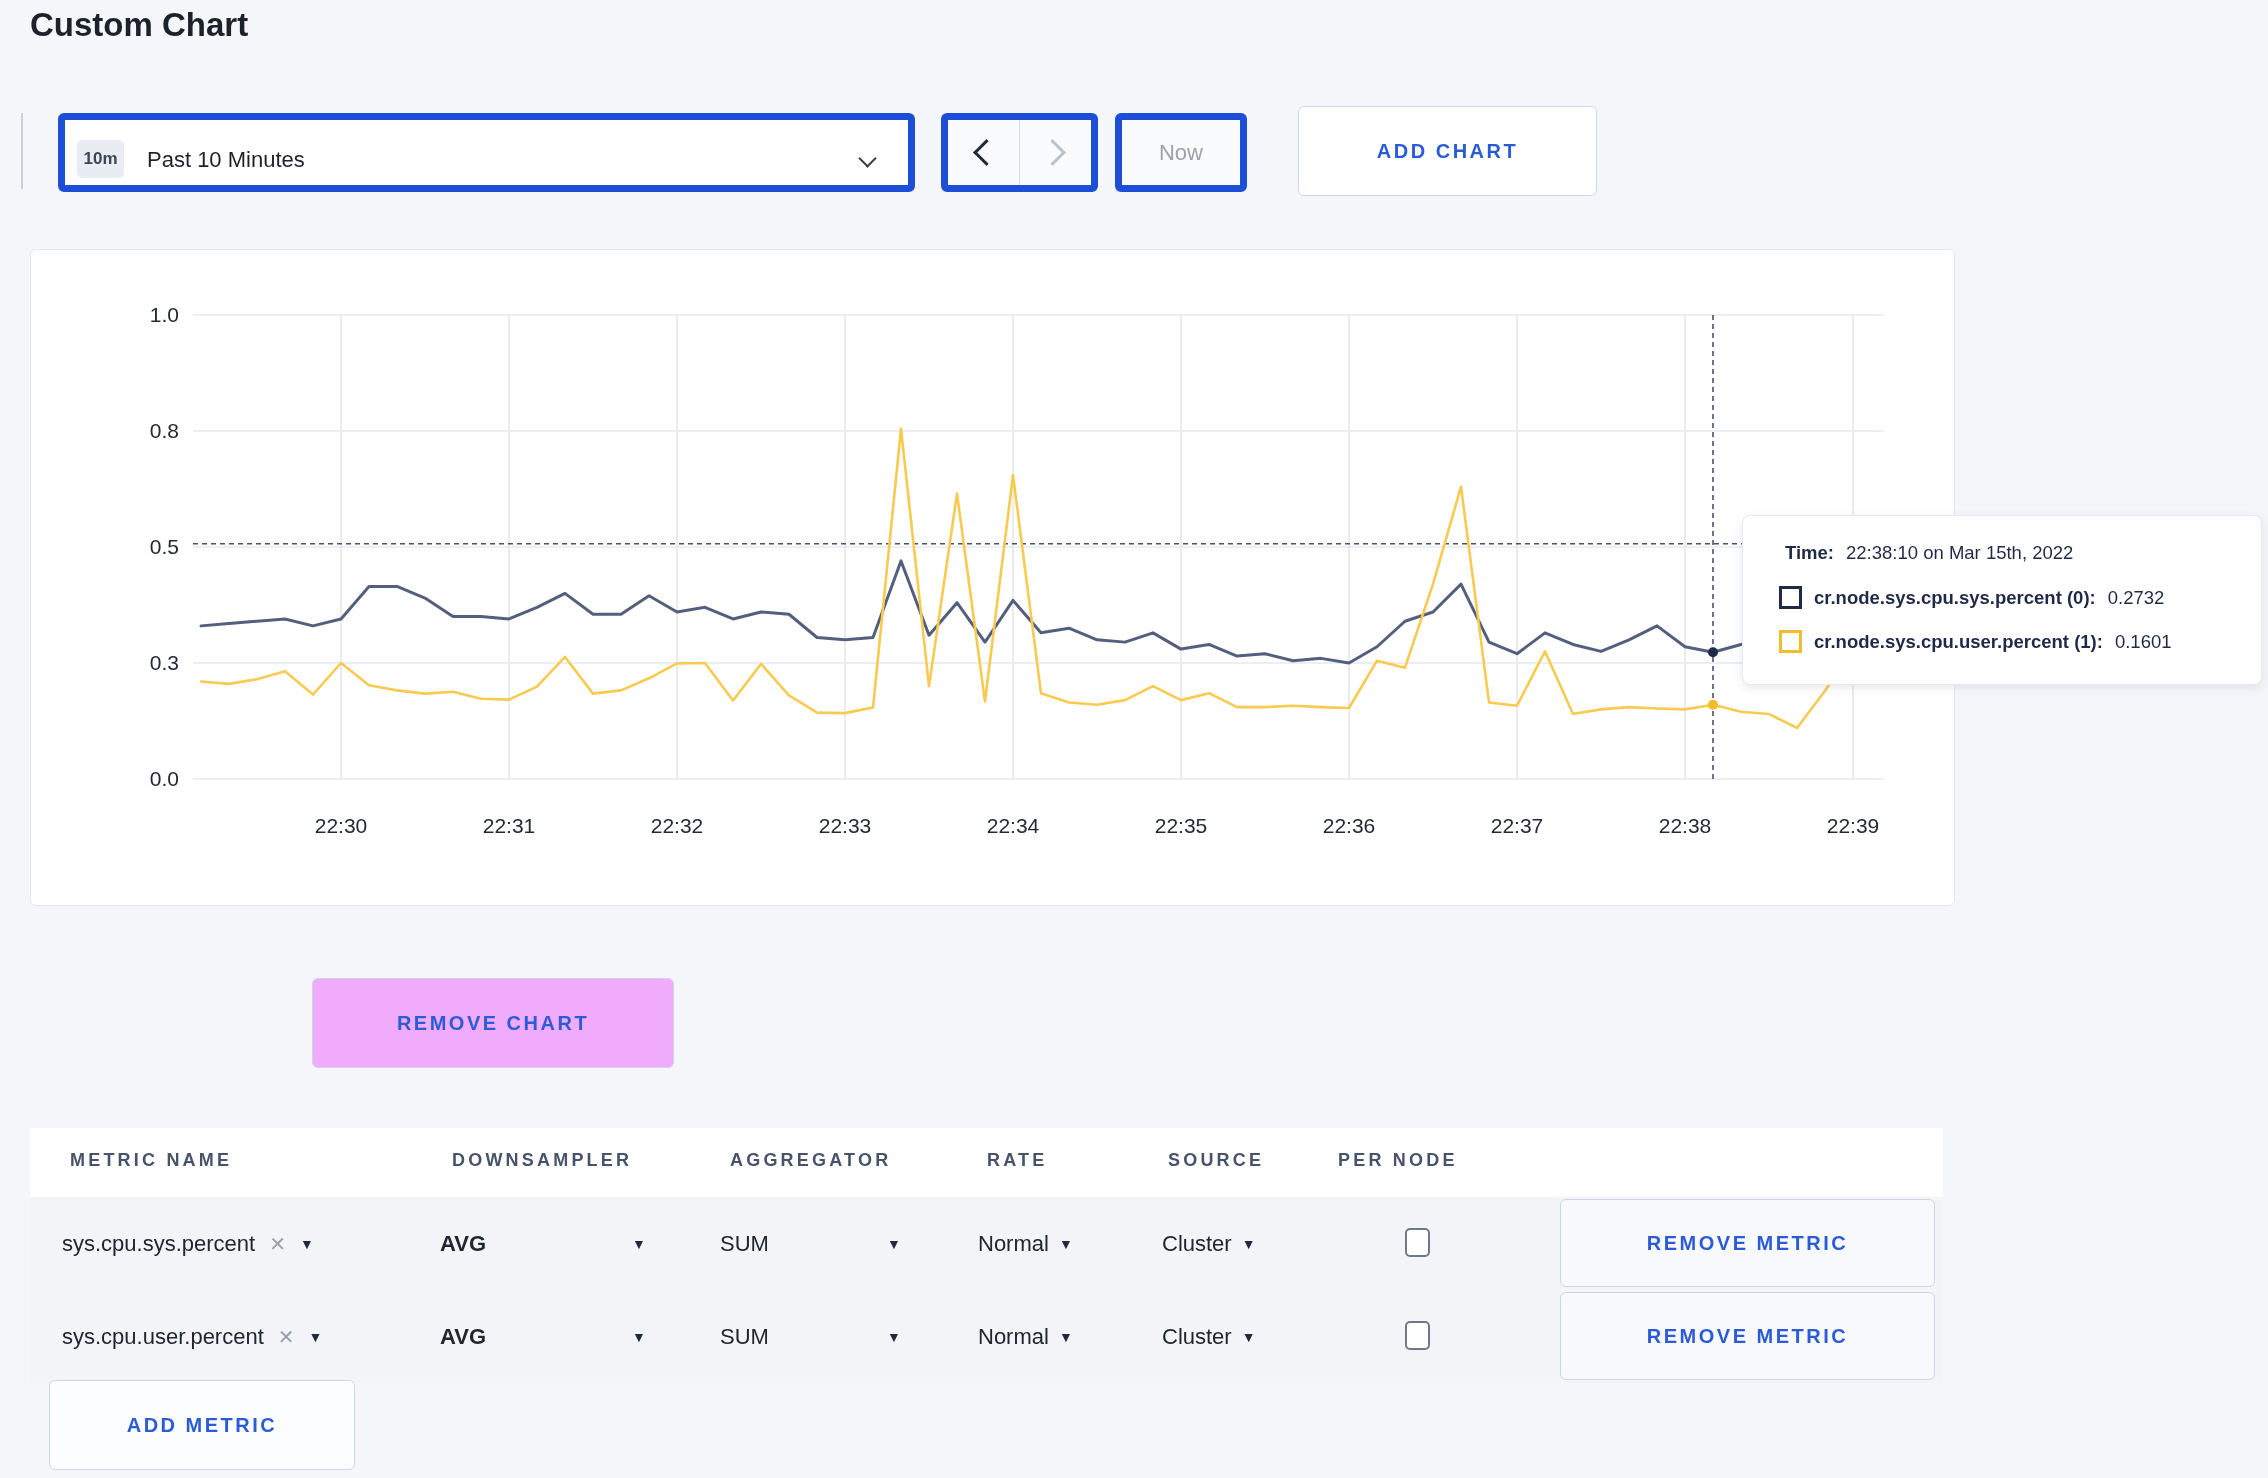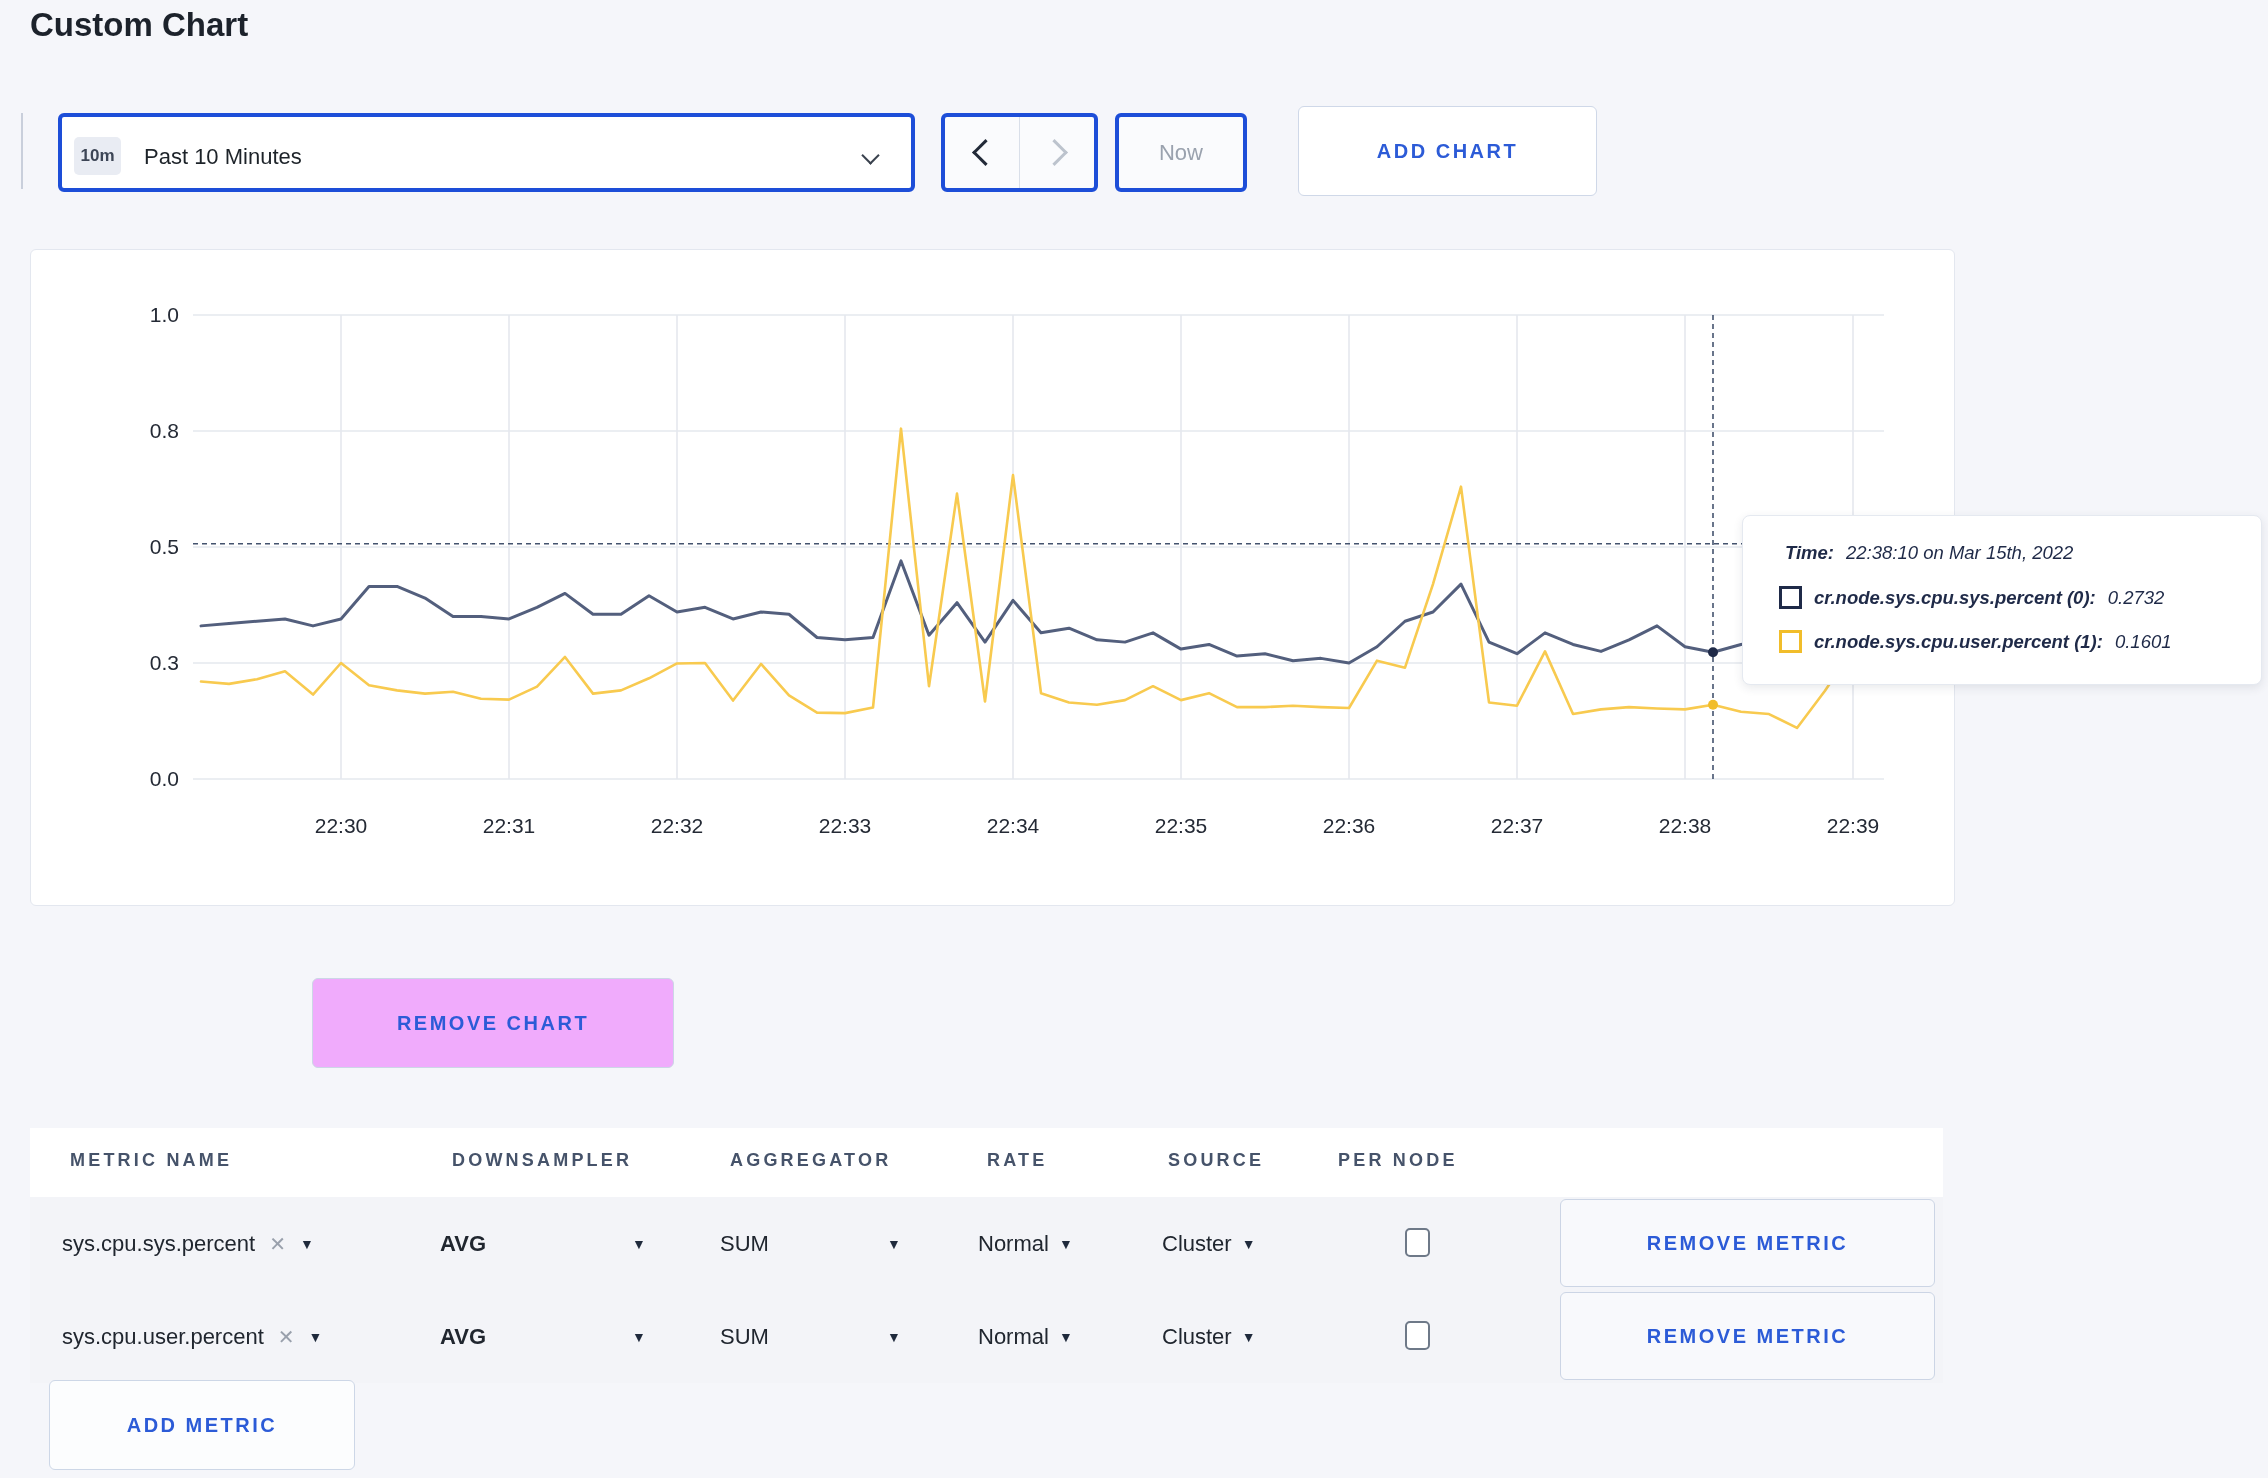--- a/index.html
+++ b/index.html
@@ -2,21 +2,21 @@
 <html><head>
 <meta charset="utf-8">
 <style>
   html,body{margin:0;padding:0;background:#f5f6fa;}
   #app{position:relative;width:2268px;height:1478px;background:#f5f6fa;
        font-family:"Liberation Sans",sans-serif;color:#20262f;overflow:hidden;}
   .abs{position:absolute;}
   .page-title{left:30px;top:6px;font-size:33px;font-weight:600;color:#1c222b;}
   .vdivider{left:21px;top:113px;width:2px;height:76px;background:#c9cfdb;}
 
-  .box{background:#fff;border:4px solid #1d4ed8;border-radius:6px;box-sizing:border-box;}
+  .box{background:#fff;border:7px solid #1d4ed8;border-radius:6px;box-sizing:border-box;}
   .time-dropdown{left:58px;top:113px;width:857px;height:79px;display:flex;align-items:center;cursor:pointer;}
   .range-badge{position:absolute;left:12px;top:20px;width:47px;height:38px;background:#e9ecf3;border-radius:5px;
                display:flex;align-items:center;justify-content:center;font-size:17px;font-weight:bold;color:#3d4656;}
   .range-label{position:absolute;left:82px;top:0;height:79px;display:flex;align-items:center;font-size:22px;color:#1d2329;}
   .chev{display:inline-block;border-style:solid;border-color:#3a424e;border-width:0 2.5px 2.5px 0;padding:5.5px;}
   .chev.down{transform:rotate(45deg);}
   .chev-right-pos{position:absolute;right:34px;top:32px;}
 
   .pager{left:941px;top:113px;width:157px;height:79px;background:#fafbfd;display:flex;}
   .pager-half{flex:1;display:flex;align-items:center;justify-content:center;cursor:pointer;}
@@ -29,21 +29,21 @@
   .blue-btn{display:flex;align-items:center;justify-content:center;color:#2c5bd7;font-size:20px;font-weight:600;
             letter-spacing:2.5px;background:#fff;border:1px solid #cfd8e8;border-radius:6px;box-sizing:border-box;cursor:pointer;}
   .add-chart-btn{left:1298px;top:106px;width:299px;height:90px;}
 
   .chart-card{left:30px;top:249px;width:1923px;height:655px;background:#fff;border:1px solid #e3e7ef;border-radius:6px;}
   #chart-svg{position:absolute;left:0;top:0;}
   #chart-svg text{font-family:"Liberation Sans",sans-serif;font-size:21px;fill:#242a35;}
 
   .tooltip{left:1742px;top:515px;width:518px;height:168px;background:#fff;border:1px solid #e5e9f0;border-radius:8px;
            box-shadow:0 3px 10px rgba(40,50,70,.10);z-index:5;font-size:18.5px;color:#1f2a48;}
-  .t-row{position:absolute;left:36px;display:flex;align-items:center;white-space:nowrap;font-style:italic;}
+  .t-row{position:absolute;left:36px;display:flex;align-items:center;white-space:nowrap;}
   .t-time{top:26px;left:42px;}
   .t-s0{top:70px;}
   .t-s1{top:114px;}
   .t-label{font-weight:bold;}
   .t-value{margin-left:12px;}
   .swatch{width:17px;height:17px;border:3px solid;margin-right:12px;background:#fff;}
 
   .units-box{left:30px;top:978px;width:262px;height:88px;display:flex;align-items:center;cursor:pointer;}
   .units-label{position:absolute;left:42px;font-size:21px;font-weight:bold;color:#1d232c;}
   .units-chev{position:absolute;right:34px;top:37px;padding:4.5px;border-width:0 2px 2px 0;}

